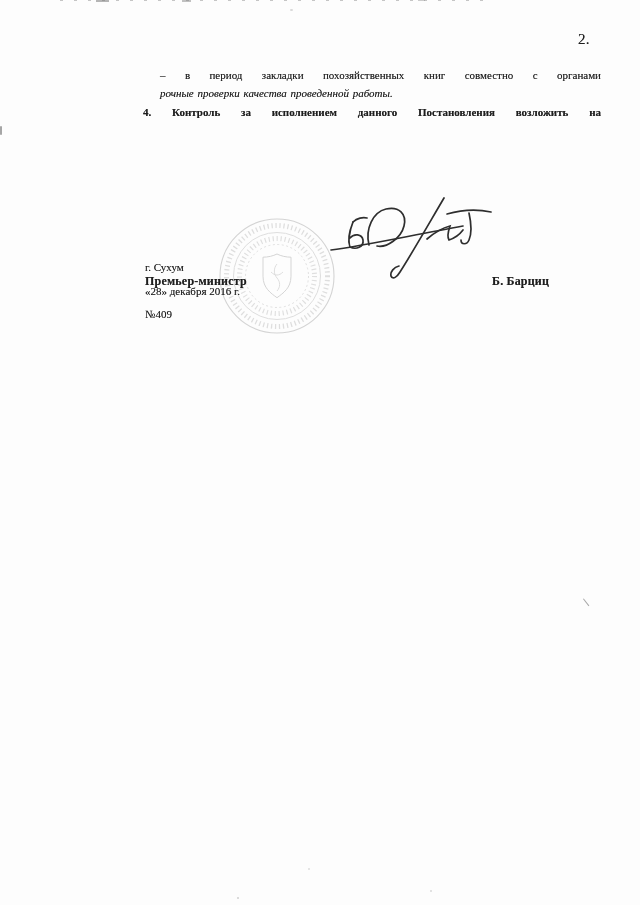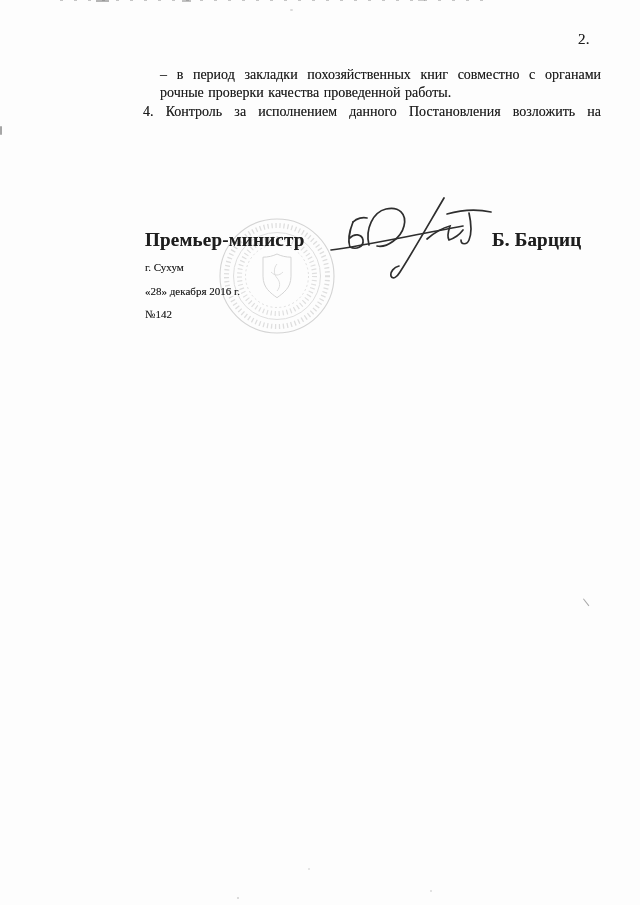--- a/index.html
+++ b/index.html
@@ -24,37 +24,38 @@
     letter-spacing: 0.3px;
     text-shadow: 0 0 0.4px rgba(20,20,20,0.55);
   }
 
   
   .body-text {
     position: absolute;
     left: 97px;
     top: 66px;
     width: 504px;
-    font-size: 14px;
+    font-size: 11px;
     line-height: 18.45px;
     word-spacing: 1px;
     text-shadow: 0 0 0.4px rgba(20,20,20,0.55);
   }
   .line { text-align: justify; text-align-last: justify; }
-  .line.last-line { text-align: center; text-align-last: left; }
+  .line.last-line { text-align: center; text-align-last: left; font-style: italic; }
   .indent-quote { padding-left: 63px; }
-  .indent-para  { padding-left: 46px; }
+  .indent-para  { padding-left: 46px; font-weight: bold; }
 
   
   .sig-label {
     position: absolute;
-    font-size: 19px;
+    font-size: 12px;
     font-weight: bold;
     letter-spacing: 0.2px;
     text-shadow: 0 0 0.4px rgba(20,20,20,0.55);
+    margin-top: 45px;
   }
   .sig-title { left: 145px; top: 229px; }
   .sig-name  { left: 492px; top: 229px; }
 
   .sig-meta {
     position: absolute;
     left: 145px;
     font-size: 11px;
     text-shadow: 0 0 0.4px rgba(20,20,20,0.5);
   }
@@ -138,15 +139,15 @@
     <path d="M121 7 C108 29 88 64 77 81 C74 86 70 89 68 85 C67 81 71 76 76 75"></path>
     <path d="M104 48 C111 42 119 37 127 35 C125 41 124 46 126 49 C132 47 137 43 140 39"></path>
     <path d="M124 23 C138 19 154 18 168 21"></path>
     <path d="M146 22 C148 31 149 42 146 49 C144 54 138 54 138 49"></path>
   </svg>
 
   <div class="sig-label sig-title">Премьер-министр</div>
   <div class="sig-label sig-name">Б. Барциц</div>
   <div class="sig-meta sig-place">г. Сухум</div>
   <div class="sig-meta sig-date">«28» декабря 2016 г.</div>
-  <div class="sig-meta sig-number">№142</div>
+  <div class="sig-meta sig-number">№409</div>
 
 </div>
 
 </body></html>

